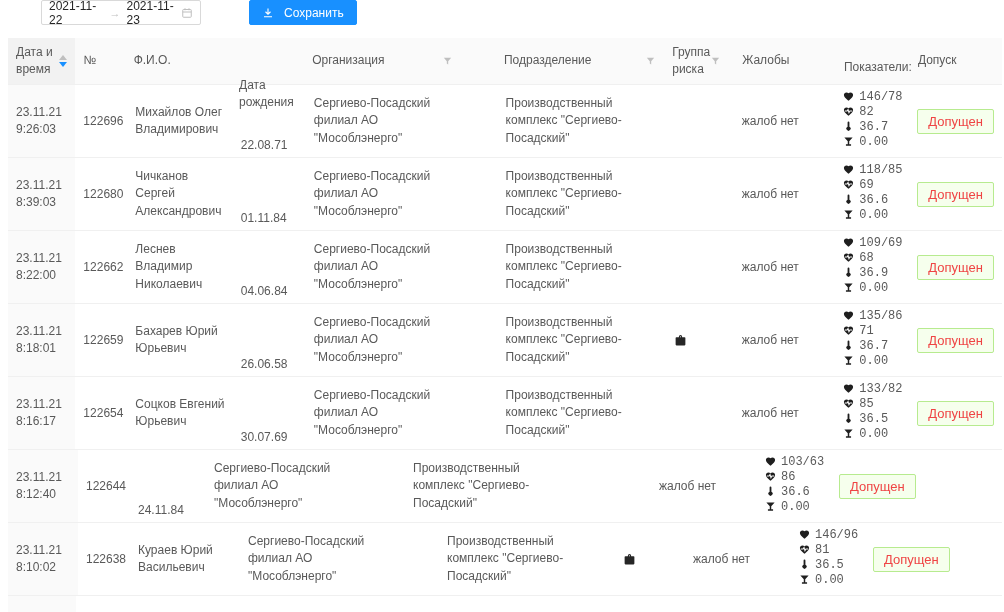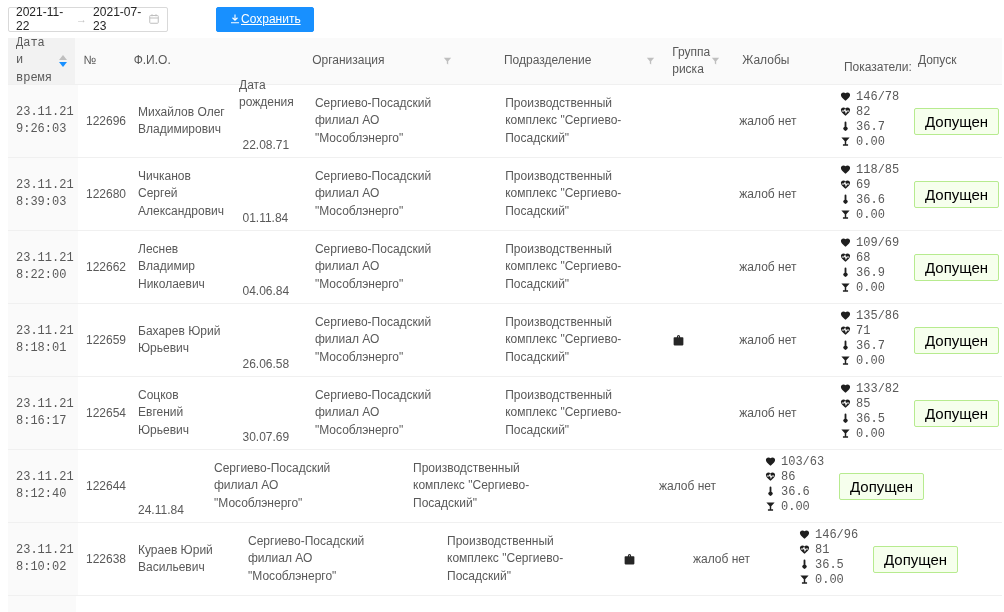--- a/index.html
+++ b/index.html
@@ -1,62 +1,62 @@
 <!DOCTYPE html>
 <html><head>
 <meta charset="utf-8">
 <style>
   * { margin:0; padding:0; box-sizing:border-box; }
   html,body { width:1004px; height:612px; overflow:hidden; background:#fff;
     font-family:"Liberation Sans", sans-serif; color:#595959; }
   
-  .toolbar { display:flex; align-items:center; height:38px; padding:0 8px; }
+  .toolbar { display:flex; align-items:flex-start; height:38px; padding:0 8px;margin-left:33px; }
   .range-picker { display:flex; align-items:center; width:160px; height:25px;
     border:1px solid #d9d9d9; border-radius:2px; padding:0 7px; background:#fff; font-size:12px; color:#262626; }
   .range-picker .sep { color:#bfbfbf; margin:0 6px; font-size:11px; }
   .range-picker .cal { margin-left:auto; display:flex; }
-  .save-btn { margin-left:48px; display:flex; align-items:center; gap:0; height:25px;
+  .save-btn { margin-left:48px; display:flex; align-items:center; gap:10px; height:25px;
     padding:0 12px; background:#1890ff; color:#fff; border:1px solid #1890ff;
-    border-radius:2px; font-size:12px; cursor:pointer;text-decoration:underline; }
+    border-radius:2px; font-size:12px; cursor:pointer; }
   
   .table { margin-left:8px; width:994px; font-size:12px; }
   .tr { display:flex; border-bottom:1px solid #f0f0f0; }
   .th, .td { padding:8px; display:flex; align-items:center; }
   .thead .tr { background:#fafafa; height:47px; }
   .thead .th { color:#595959; line-height:1.3; }
   .tbody .tr { height:73px; background:#fff; }
-  .c1{width:70px;font-family:Liberation Mono, monospace;} .c2{width:52px;} .c3{width:110px;} .c4{width:76px;margin-top:48px;}
+  .c1{width:70px;} .c2{width:52px;} .c3{width:110px;} .c4{width:76px;margin-top:48px;}
   .c5{width:164px;} .c6{width:176px;margin-left:35px;} .c7{width:58px;} .c8{width:118px; padding-left:20px;}
   .c9{width:74px;align-items:flex-end;} .c10{width:96px;}
   .thead .c1 { background:#f2f2f2; }
   .tbody .c1 { background:#fafafa; }
   .th.filterable { justify-content:space-between; }
   .sorter { display:flex; flex-direction:column; gap:2px; margin-left:6px; cursor:pointer; }
   .caret-up { width:0; height:0; border-left:4px solid transparent; border-right:4px solid transparent;
     border-bottom:5px solid #bfbfbf; }
   .caret-down { width:0; height:0; border-left:4px solid transparent; border-right:4px solid transparent;
     border-top:5px solid #1890ff; }
   .two-line { line-height:1.45; }
   .cell-text { line-height:1.45; }
   .indicators { display:flex; flex-direction:column; justify-content:center;font-family:Liberation Mono, monospace; }
   .ind-line { display:flex; align-items:center; gap:5px; height:15px; color:#595959; }
   .ind-line svg { flex:0 0 auto; }
-  .badge { display:inline-block; padding:4px 10px; font-size:15px; color:#000000;
+  .badge { display:inline-block; padding:4px 10px; font-size:13px; color:#ef4444;
     background:#f6ffed; border:1px solid #b7eb8f; border-radius:2px; }
   .funnel { display:flex; cursor:pointer; }
   .risk-cell { justify-content:flex-start; }
 </style>
 </head>
 <body>
 
 <div class="toolbar">
   <div class="range-picker">
     <span>2021-11-22</span>
     <span class="sep">→</span>
-    <span>2021-07-23</span>
+    <span>2021-11-23</span>
     <span class="cal">
       <svg width="12" height="12" viewBox="0 0 24 24" fill="none" stroke="#bfbfbf" stroke-width="2">
         <rect x="3.5" y="5" width="17" height="15.5" rx="1.5"></rect>
         <path d="M3.5 10h17M8 2.5V6.5M16 2.5V6.5"></path>
       </svg>
     </span>
   </div>
   <button class="save-btn">
     <span style="display:flex">
       <svg width="12" height="12" viewBox="0 0 24 24" fill="none" stroke="#fff" stroke-width="2.2">

